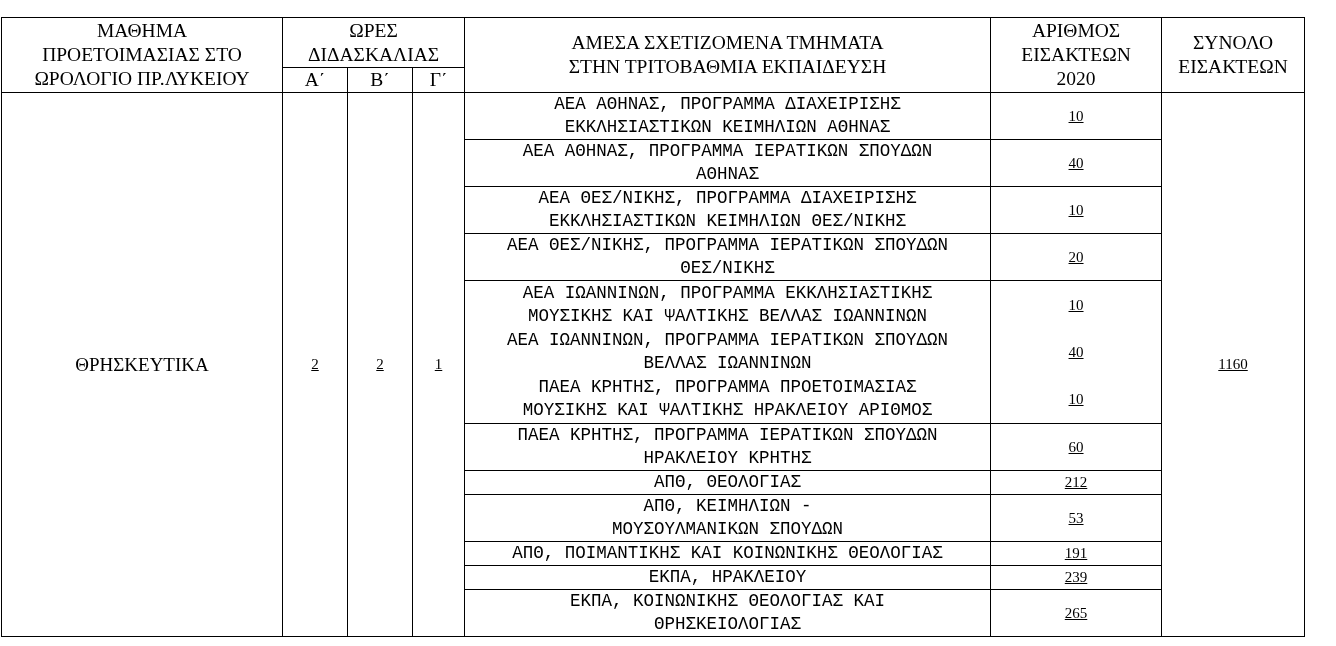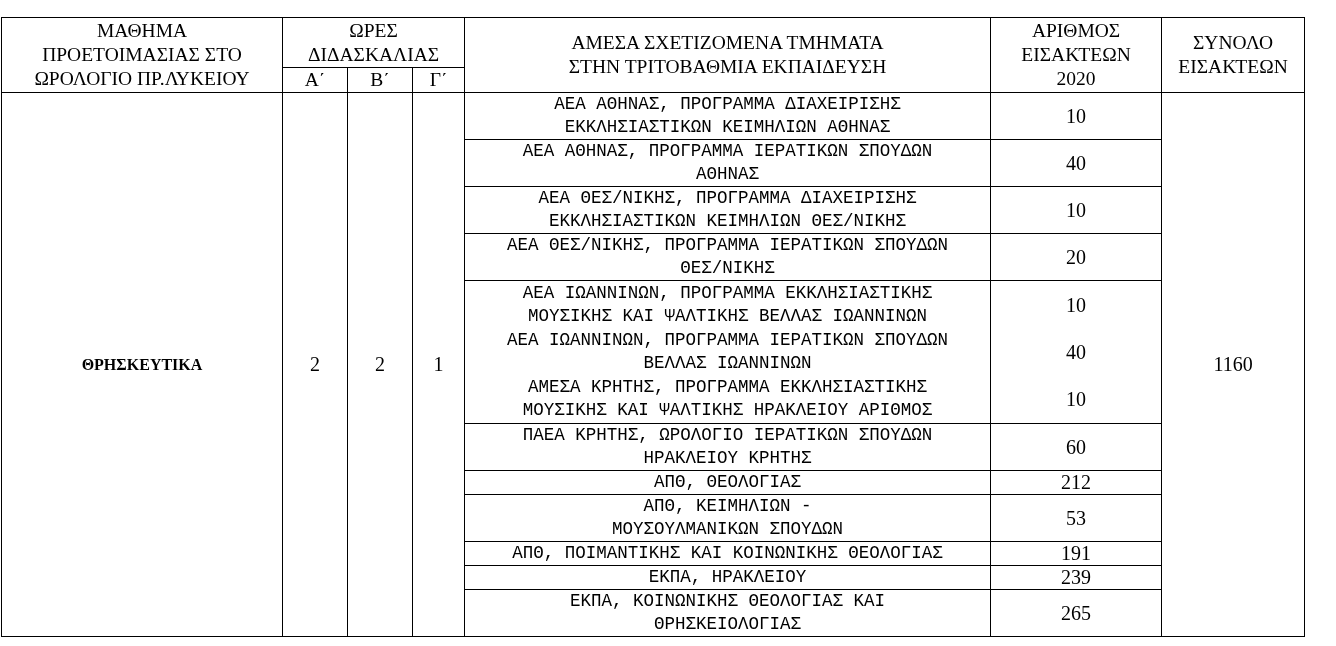--- a/index.html
+++ b/index.html
@@ -5,23 +5,23 @@
     html, body { margin: 0; padding: 0; background: #ffffff; }
     body { width: 1336px; height: 646px; position: relative; overflow: hidden;
            font-family: "Liberation Serif", "DejaVu Serif", serif; color: #000; }
     table { position: absolute; left: 1px; top: 17px; border-collapse: collapse;
             table-layout: fixed; width: 1303px; }
     td, th { border: 1.5px solid #000; padding: 0 2px; text-align: center;
              vertical-align: middle; font-weight: normal; font-size: 19px;
              line-height: 23px; }
     th.hdr { font-size: 19.5px; line-height: 24px; }
     .sub-hdr { font-size: 19.5px; line-height: 22px; }
-    .subject { font-weight: bold; font-size: 16px; }
+    .subject { font-weight: normal; font-size: 19px; }
     .prog { font-size: 17.5px; line-height: 23px; letter-spacing: 0; font-family: Liberation Mono, monospace; }
-    .num { font-size: 20px; }
+    .num { font-size: 15px; text-decoration: underline; }
     .stack { display: flex; flex-direction: column; }
     .stack > div { height: 47px; display: flex; justify-content: center; }
     .stack-num > div { height: 47px; display: flex; align-items: center; justify-content: center; }
   </style>
 </head>
 <body>
 
 <table>
   <colgroup>
     <col style="width:281px">
@@ -112,38 +112,38 @@
             </div>
           </div>
           <div>
             <div>
               <div>ΑΕΑ ΙΩΑΝΝΙΝΩΝ, ΠΡΟΓΡΑΜΜΑ ΙΕΡΑΤΙΚΩΝ ΣΠΟΥΔΩΝ</div>
               <div>ΒΕΛΛΑΣ ΙΩΑΝΝΙΝΩΝ</div>
             </div>
           </div>
           <div>
             <div>
-              <div>ΑΜΕΣΑ ΚΡΗΤΗΣ, ΠΡΟΓΡΑΜΜΑ ΕΚΚΛΗΣΙΑΣΤΙΚΗΣ</div>
+              <div>ΠΑΕΑ ΚΡΗΤΗΣ, ΠΡΟΓΡΑΜΜΑ ΠΡΟΕΤΟΙΜΑΣΙΑΣ</div>
               <div>ΜΟΥΣΙΚΗΣ ΚΑΙ ΨΑΛΤΙΚΗΣ ΗΡΑΚΛΕΙΟΥ ΑΡΙΘΜΟΣ</div>
             </div>
           </div>
         </div>
       </td>
       <td class="num" style="padding:0">
         <div class="stack stack-num">
           <div>10</div>
           <div>40</div>
           <div>10</div>
         </div>
       </td>
     </tr>
 
     <tr style="height:47px">
       <td class="prog">
-        <div>ΠΑΕΑ ΚΡΗΤΗΣ, ΩΡΟΛΟΓΙΟ ΙΕΡΑΤΙΚΩΝ ΣΠΟΥΔΩΝ</div>
+        <div>ΠΑΕΑ ΚΡΗΤΗΣ, ΠΡΟΓΡΑΜΜΑ ΙΕΡΑΤΙΚΩΝ ΣΠΟΥΔΩΝ</div>
         <div>ΗΡΑΚΛΕΙΟΥ ΚΡΗΤΗΣ</div>
       </td>
       <td class="num">60</td>
     </tr>
 
     <tr style="height:23px">
       <td class="prog">
         <div>ΑΠΘ, ΘΕΟΛΟΓΙΑΣ</div>
       </td>
       <td class="num">212</td>

